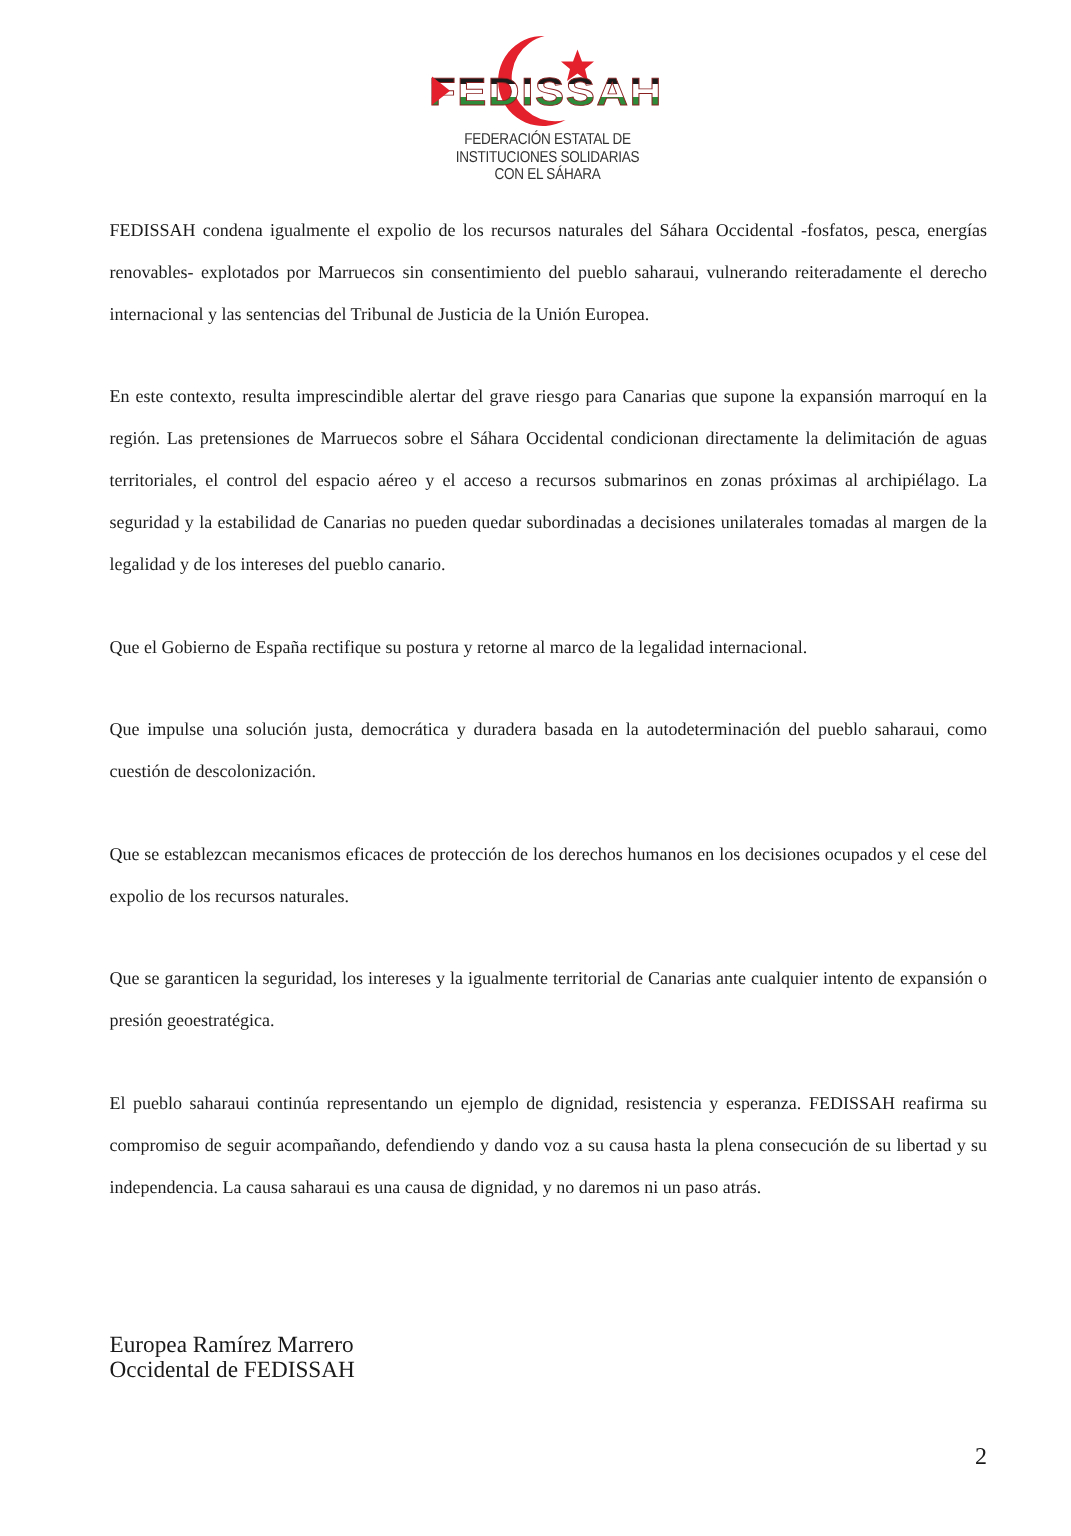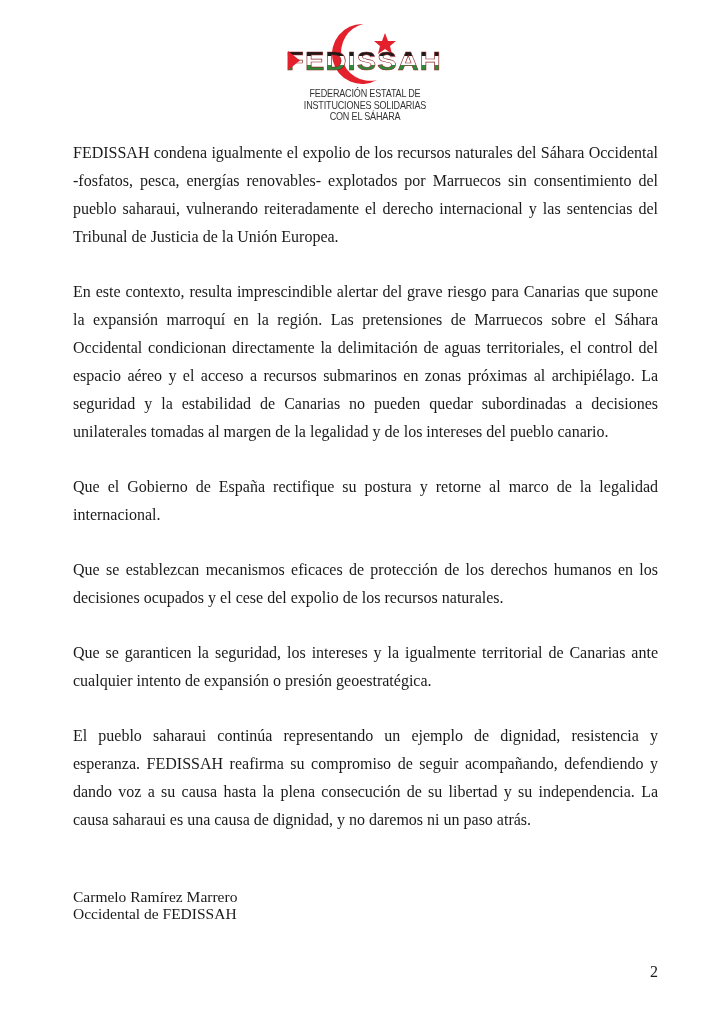--- a/index.html
+++ b/index.html
@@ -12,21 +12,21 @@
   }
   .logo svg { position: absolute; left: 0; top: 0; }
   .org-sub {
     position: absolute; left: 265px; top: 88px; width: 200px; text-align: center;
     font-family: "Liberation Sans", "DejaVu Sans", sans-serif; font-size: 10.5px;
     line-height: 11.5px; color: #333; letter-spacing: -0.2px; transform: scaleX(0.86);
   }
   .org-sub div { white-space: nowrap; }
   .body {
     position: absolute; left: 73px; top: 139px; width: 585px;
-    font-size: 16px; line-height: 28px; text-align: justify;
+    font-size: 12px; line-height: 28px; text-align: justify;
   }
   .body p { margin: 0 0 27px 0; }
   .signature {
     position: absolute; left: 73px; top: 888px; font-size: 15.5px; line-height: 17px;
   }
   .page-num {
     position: absolute; left: 650px; top: 963px; font-size: 16px;
   }
 </style>
 </head>
@@ -57,23 +57,24 @@
 <div class="org-sub">
   <div>FEDERACIÓN ESTATAL DE</div>
   <div>INSTITUCIONES SOLIDARIAS</div>
   <div>CON EL SÁHARA</div>
 </div>
 
 <div class="body">
   <p>FEDISSAH condena igualmente el expolio de los recursos naturales del Sáhara Occidental -fosfatos, pesca, energías renovables- explotados por Marruecos sin consentimiento del pueblo saharaui, vulnerando reiteradamente el derecho internacional y las sentencias del Tribunal de Justicia de la Unión Europea.</p>
   <p>En este contexto, resulta imprescindible alertar del grave riesgo para Canarias que supone la expansión marroquí en la región. Las pretensiones de Marruecos sobre el Sáhara Occidental condicionan directamente la delimitación de aguas territoriales, el control del espacio aéreo y el acceso a recursos submarinos en zonas próximas al archipiélago. La seguridad y la estabilidad de Canarias no pueden quedar subordinadas a decisiones unilaterales tomadas al margen de la legalidad y de los intereses del pueblo canario.</p>
   <p>Que el Gobierno de España rectifique su postura y retorne al marco de la legalidad internacional.</p>
+  <p>Que impulse una solución justa, democrática y duradera basada en la autodeterminación del pueblo saharaui, como cuestión de descolonización.</p>
   <p>Que se establezcan mecanismos eficaces de protección de los derechos humanos en los decisiones ocupados y el cese del expolio de los recursos naturales.</p>
   <p>Que se garanticen la seguridad, los intereses y la igualmente territorial de Canarias ante cualquier intento de expansión o presión geoestratégica.</p>
   <p>El pueblo saharaui continúa representando un ejemplo de dignidad, resistencia y esperanza. FEDISSAH reafirma su compromiso de seguir acompañando, defendiendo y dando voz a su causa hasta la plena consecución de su libertad y su independencia. La causa saharaui es una causa de dignidad, y no daremos ni un paso atrás.</p>
 </div>
 
 <div class="signature">
-  <div>Carmelo Ramírez Marrero</div>
+  <div>Europea Ramírez Marrero</div>
   <div>Occidental de FEDISSAH</div>
 </div>
 
 <div class="page-num">2</div>
 
 </body></html>

